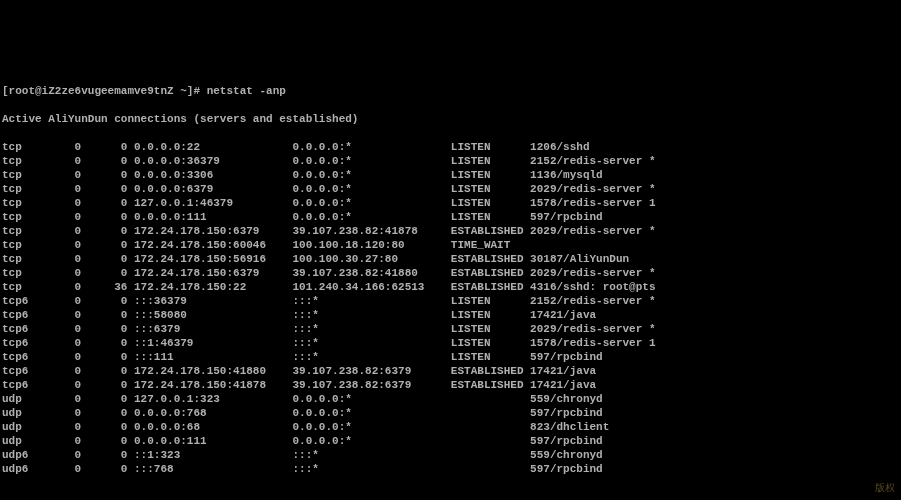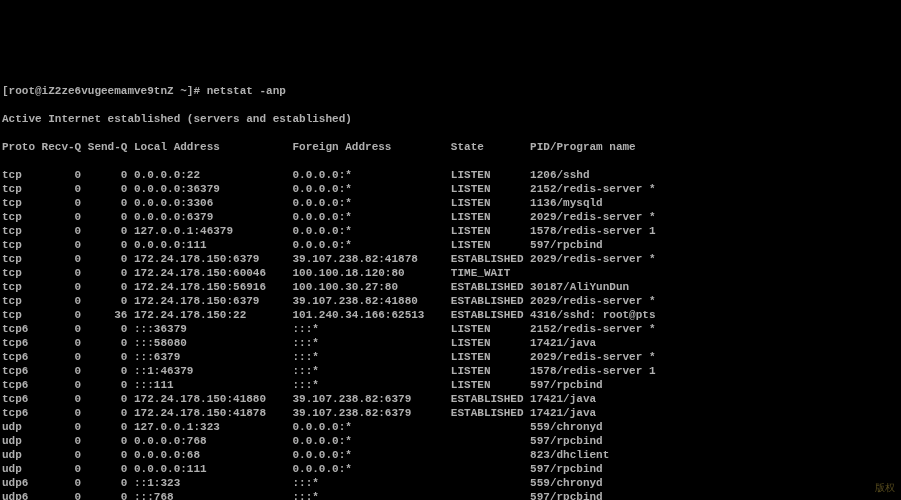--- a/index.html
+++ b/index.html
@@ -29,22 +29,21 @@
     pointer-events: none;
   }
 </style>
 </head>
 <body>
 
 
 
 <div class="terminal">
 <div class="line"><span>[root@iZ2ze6vugeemamve9tnZ ~]#</span> <span>netstat -anp</span></div>
-<div class="line">Active Internet established (servers and established)</div>
-<div class="line">Proto Recv-Q Send-Q Local Address           Foreign Address         State       PID/Program name</div>
+<div class="line">Active AliYunDun connections (servers and established)</div>
 <div id="inet-body"><div class="line">tcp        0      0 0.0.0.0:22              0.0.0.0:*               LISTEN      1206/sshd</div><div class="line">tcp        0      0 0.0.0.0:36379           0.0.0.0:*               LISTEN      2152/redis-server *</div><div class="line">tcp        0      0 0.0.0.0:3306            0.0.0.0:*               LISTEN      1136/mysqld</div><div class="line">tcp        0      0 0.0.0.0:6379            0.0.0.0:*               LISTEN      2029/redis-server *</div><div class="line">tcp        0      0 127.0.0.1:46379         0.0.0.0:*               LISTEN      1578/redis-server 1</div><div class="line">tcp        0      0 0.0.0.0:111             0.0.0.0:*               LISTEN      597/rpcbind</div><div class="line">tcp        0      0 172.24.178.150:6379     39.107.238.82:41878     ESTABLISHED 2029/redis-server *</div><div class="line">tcp        0      0 172.24.178.150:60046    100.100.18.120:80       TIME_WAIT   </div><div class="line">tcp        0      0 172.24.178.150:56916    100.100.30.27:80        ESTABLISHED 30187/AliYunDun</div><div class="line">tcp        0      0 172.24.178.150:6379     39.107.238.82:41880     ESTABLISHED 2029/redis-server *</div><div class="line">tcp        0     36 172.24.178.150:22       101.240.34.166:62513    ESTABLISHED 4316/sshd: root@pts</div><div class="line">tcp6       0      0 :::36379                :::*                    LISTEN      2152/redis-server *</div><div class="line">tcp6       0      0 :::58080                :::*                    LISTEN      17421/java</div><div class="line">tcp6       0      0 :::6379                 :::*                    LISTEN      2029/redis-server *</div><div class="line">tcp6       0      0 ::1:46379               :::*                    LISTEN      1578/redis-server 1</div><div class="line">tcp6       0      0 :::111                  :::*                    LISTEN      597/rpcbind</div><div class="line">tcp6       0      0 172.24.178.150:41880    39.107.238.82:6379      ESTABLISHED 17421/java</div><div class="line">tcp6       0      0 172.24.178.150:41878    39.107.238.82:6379      ESTABLISHED 17421/java</div><div class="line">udp        0      0 127.0.0.1:323           0.0.0.0:*                           559/chronyd</div><div class="line">udp        0      0 0.0.0.0:768             0.0.0.0:*                           597/rpcbind</div><div class="line">udp        0      0 0.0.0.0:68              0.0.0.0:*                           823/dhclient</div><div class="line">udp        0      0 0.0.0.0:111             0.0.0.0:*                           597/rpcbind</div><div class="line">udp6       0      0 ::1:323                 :::*                                559/chronyd</div><div class="line">udp6       0      0 :::768                  :::*                                597/rpcbind</div></div>
 
 
 
 </div>
 
 <div class="watermark">版权</div>
 
 
 

